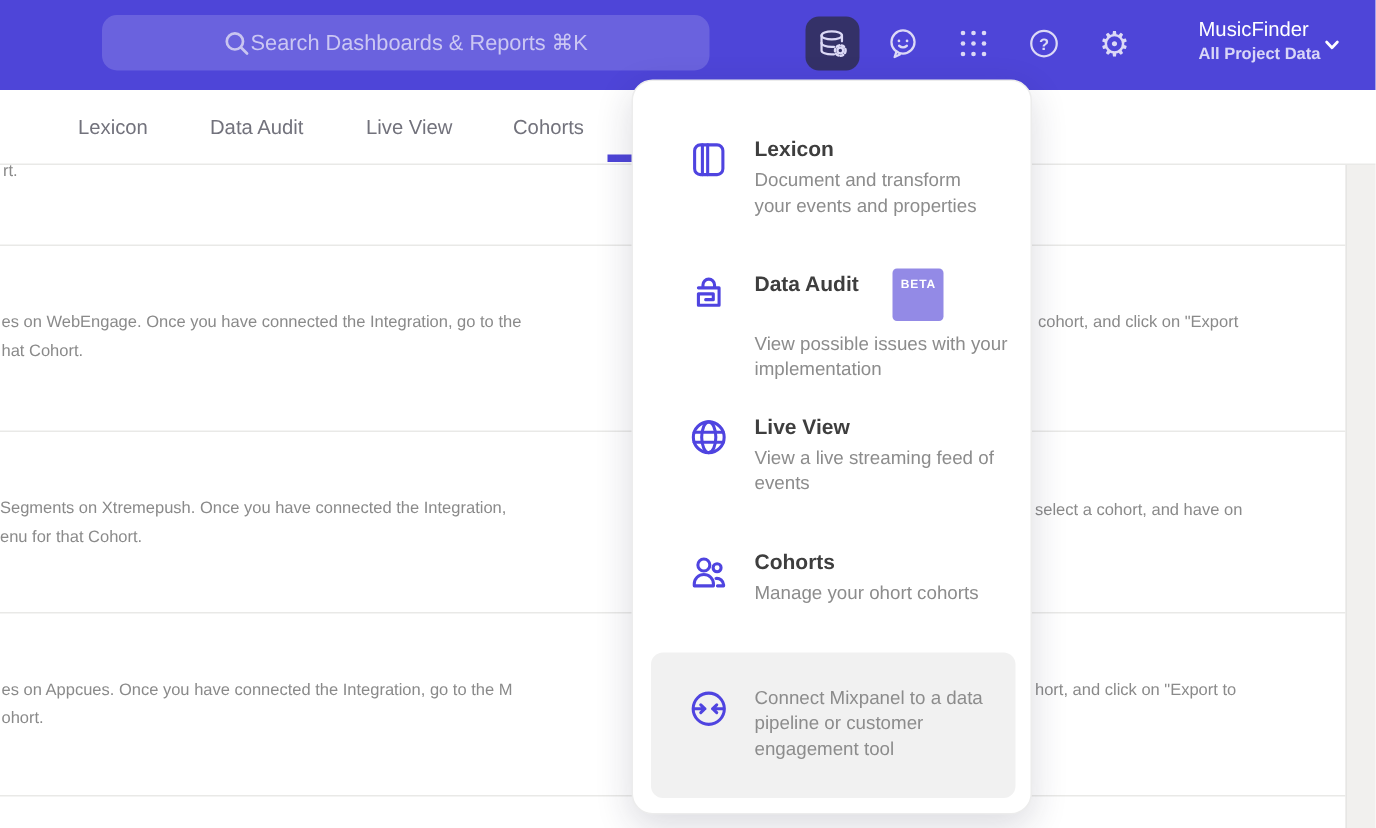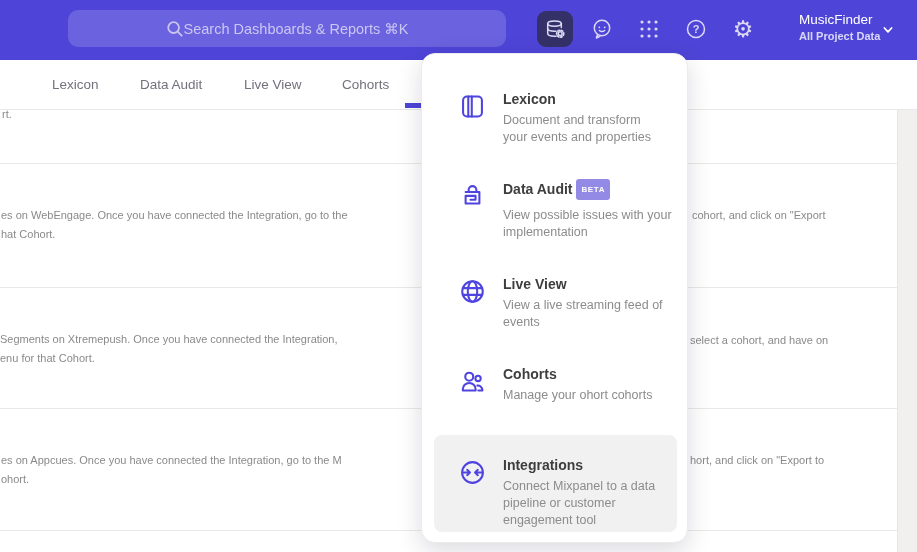--- a/index.html
+++ b/index.html
@@ -3,21 +3,21 @@
 <meta charset="utf-8">
 <style>
   html,body{margin:0;padding:0}
   body{
     width:917px;height:552px;overflow:hidden;position:relative;
     font-family:"Liberation Sans",sans-serif;background:#ffffff;
   }
   
   .header{position:absolute;left:0;top:0;width:917px;height:60px;background:#4e45d8;z-index:10}
   .search-pill{
-    position:absolute;left:68px;top:10px;width:438px;height:37px;border-radius:10px;
+    position:absolute;left:68px;top:10px;width:405px;height:37px;border-radius:10px;
     background:rgba(255,255,255,0.16);display:flex;align-items:center;justify-content:center;
     color:#cbc7f3;font-size:14.5px;cursor:pointer;
   }
   .hdr-icons{position:absolute;left:537px;top:11px;display:flex;gap:11px;align-items:center}
   .hbtn{width:36px;height:36px;border-radius:9px;display:flex;align-items:center;justify-content:center}
   .hbtn.active{background:#343168}
   .gear-glyph{font-size:23px;color:#dcd9f6;line-height:1}
   .project{position:absolute;left:799px;top:11px;width:110px;color:#fff;cursor:pointer}
   .project-name{font-size:13.5px;font-weight:normal;line-height:18px}
   .project-sub{font-size:11px;font-weight:bold;color:rgba(255,255,255,0.78);line-height:14px}
@@ -38,22 +38,22 @@
     position:absolute;left:421px;top:53px;width:267px;height:490px;background:#fff;
     border-radius:14px;border:1px solid #ececec;box-sizing:border-box;
     box-shadow:0 8px 24px rgba(30,30,60,0.16);z-index:30;
   }
   .menu-item{position:absolute;left:0;width:100%;display:flex;align-items:flex-start;
     padding-left:36px;box-sizing:border-box;cursor:pointer}
   .mi-icon{width:30px;height:30px;flex:none;margin:1px 15px 0 0}
   .mi-icon svg{width:29px;height:29px}
   .mi-title{font-size:14px;font-weight:bold;color:#3e3e3e;margin:0 0 5px;line-height:16px}
   .mi-desc{font-size:12.5px;color:#8c8c8c;line-height:17px;white-space:pre-line}
-  .beta-badge{display:inline-block;margin-left:4px;background:#938ae6;color:#fff;
-    font-size:8px;font-weight:bold;letter-spacing:.6px;padding:3px 5px 2px;border-radius:3px;
+  .beta-badge{display:inline-block;margin-left:23px;background:#938ae6;color:#fff;
+    font-size:8px;font-weight:bold;letter-spacing:.6px;padding:3px 5px 16px;border-radius:3px;
     position:relative;top:-2px}
   .highlight{position:absolute;left:12px;top:381px;width:243px;height:97px;
     background:#f1f1f1;border-radius:8px;cursor:pointer}
   .highlight .menu-item{position:absolute;top:22px;padding-left:24px}
   svg{display:block}
 </style>
 </head>
 <body>
 
 <div class="gutter"></div>
@@ -222,21 +222,20 @@
   <div class="highlight">
     <div class="menu-item">
       <span class="mi-icon">
         <svg viewBox="0 0 24 24" fill="none" stroke="#4f44e0" stroke-width="1.7" stroke-linecap="round" stroke-linejoin="round">
           <circle cx="12" cy="12" r="8.6"></circle>
           <path d="M3.8 12h6.1M9.9 12 7.6 9.8M9.9 12l-2.3 2.2"></path>
           <path d="M20.2 12h-6.1M14.1 12l2.3-2.2M14.1 12l2.3 2.2"></path>
         </svg>
       </span>
       <div>
-        <div class="mi-title">Integrations</div>
         <div class="mi-desc">Connect Mixpanel to a data
 pipeline or customer
 engagement tool</div>
       </div>
     </div>
   </div>
 
 </div>
 
 </body></html>

